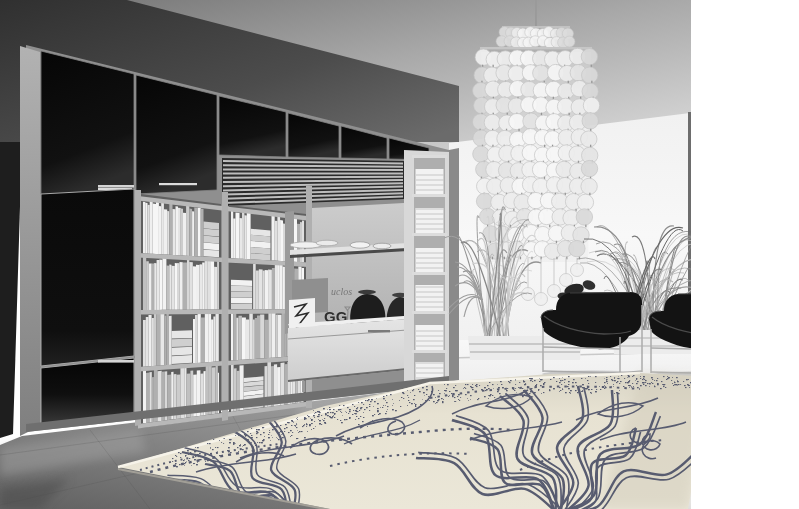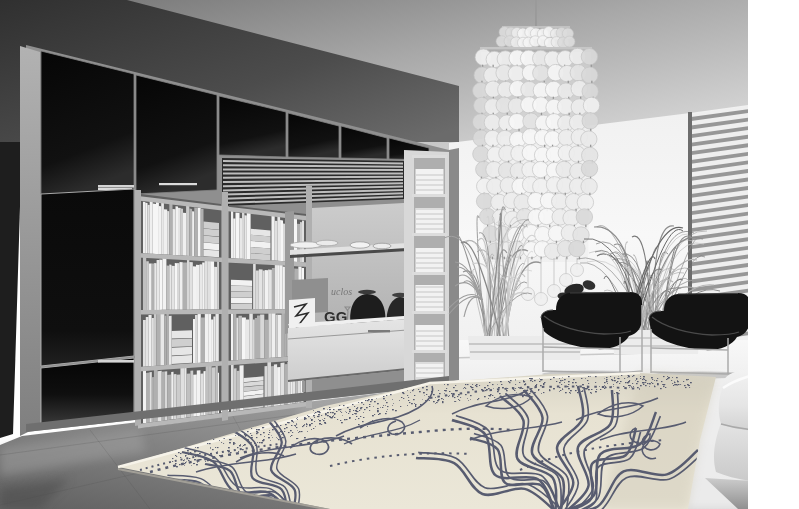--- a/index.html
+++ b/index.html
@@ -1,15 +1,15 @@
 <!DOCTYPE html>
 <html><head><meta charset="utf-8"><title>Living room</title>
 <style>
 html,body{margin:0;padding:0;background:#fff;font-family:"Liberation Sans",sans-serif;}
-#scene{width:748px;height:509px;overflow:hidden;}
+#scene{width:691px;height:509px;overflow:hidden;}
 </style></head>
 <body>
 
 <div id="scene">
 <svg width="799" height="509" viewBox="0 0 799 509">
 <defs>
 <linearGradient id="ceilGrad" x1="0" y1="0" x2="1" y2="1">
  <stop offset="0" stop-color="#727272"></stop>
           <stop offset="0.42" stop-color="#a8a8a8"></stop>
           <stop offset="1" stop-color="#e9e9e9"></stop>

